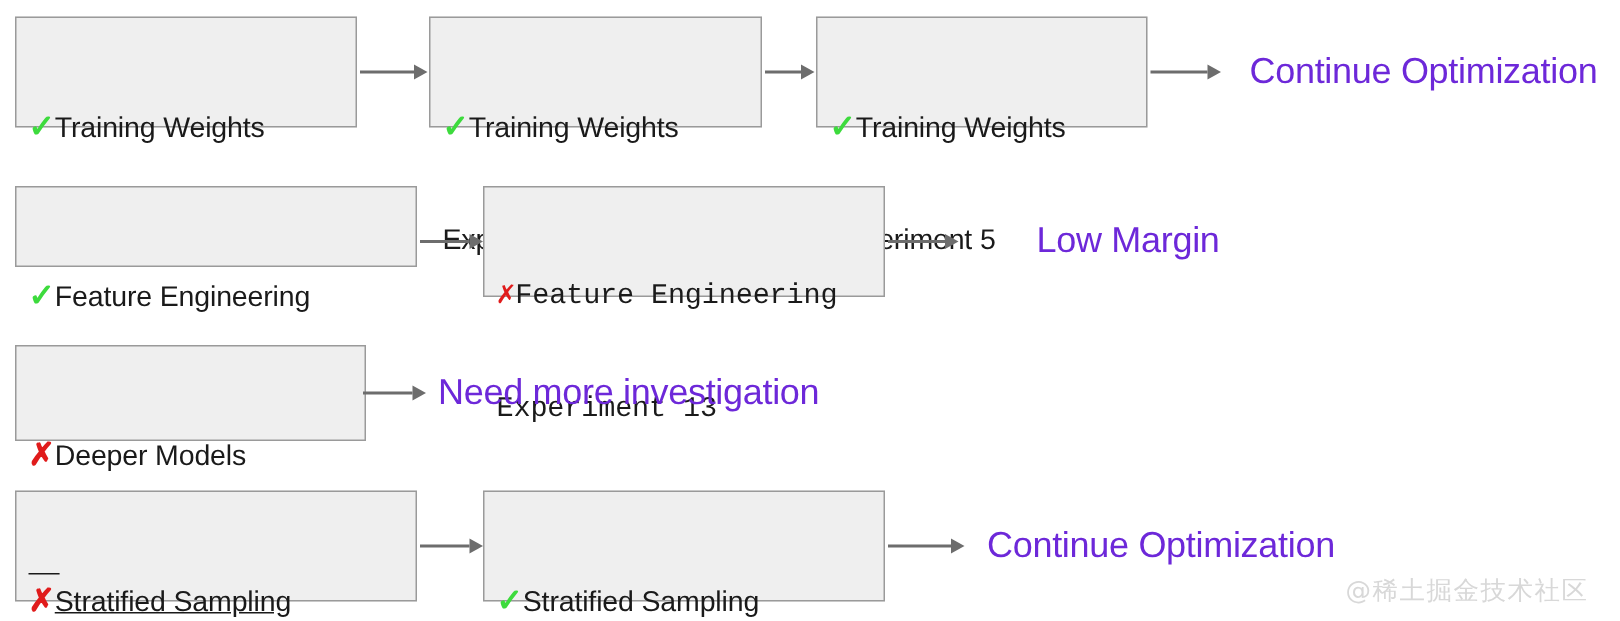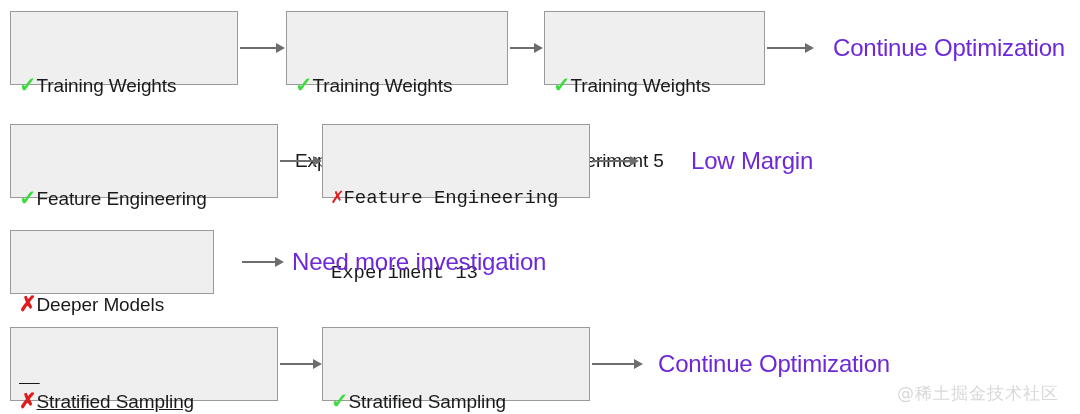--- a/index.html
+++ b/index.html
@@ -107,21 +107,21 @@
     <span class="line2">Experiment 5</span>
   </div>
 
   <div class="arrow" style="left:767px; top:43px; width:48px;">
     <span class="shaft" style="width:38px;"></span>
     <span class="head" style="left:38px;"></span>
   </div>
 
   <div class="outcome" style="left:833px; top:36px;">Continue Optimization</div>
 
-  <div class="node" style="left:10px; top:124px; width:268px; height:74px;">
+  <div class="node" style="left:10px; top:124px; width:268px; height:54px;">
     <span class="line1"><span class="mark ok">✓</span><span>Feature Engineering</span></span>
     <span class="line2">Experiment 1</span>
   </div>
 
   <div class="arrow" style="left:280px; top:156px; width:42px;">
     <span class="shaft" style="width:33px;"></span>
     <span class="head" style="left:33px;"></span>
   </div>
 
   <div class="node" style="left:322px; top:124px; width:268px; height:74px;font-family:Liberation Mono, monospace;">
@@ -129,21 +129,21 @@
     <span class="line2">Experiment 13</span>
   </div>
 
   <div class="arrow" style="left:592px; top:156px; width:48px;">
     <span class="shaft" style="width:38px;"></span>
     <span class="head" style="left:38px;"></span>
   </div>
 
   <div class="outcome" style="left:691px; top:149px;">Low Margin</div>
 
-  <div class="node" style="left:10px; top:230px; width:204px; height:64px;">
+  <div class="node" style="left:10px; top:230px; width:234px; height:64px;">
     <span class="line1"><span class="mark bad">✗</span><span>Deeper Models</span></span>
     <span class="line2">Experiment 1</span>
   </div>
 
   <div class="arrow" style="left:242px; top:257px; width:42px;">
     <span class="shaft" style="width:33px;"></span>
     <span class="head" style="left:33px;"></span>
   </div>
 
   <div class="outcome" style="left:292px; top:250px;">Need more investigation</div>

